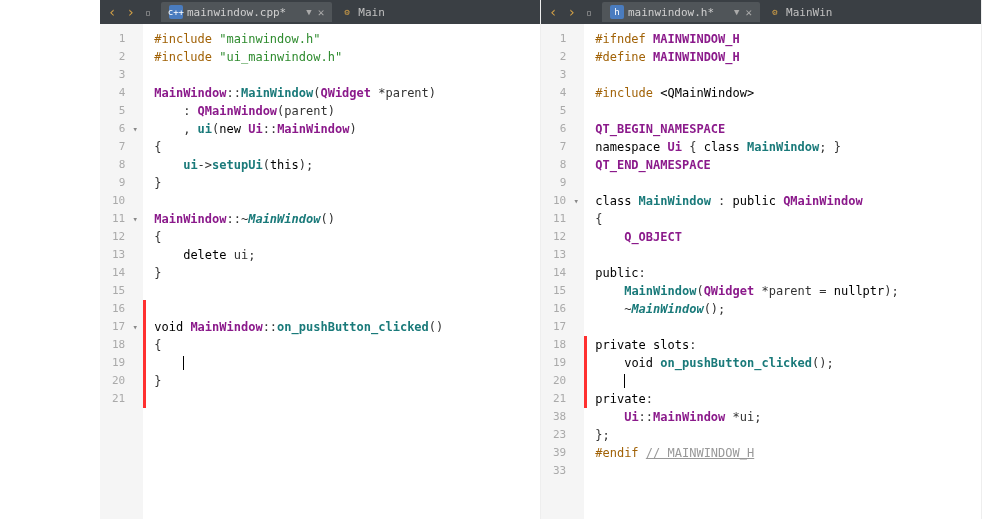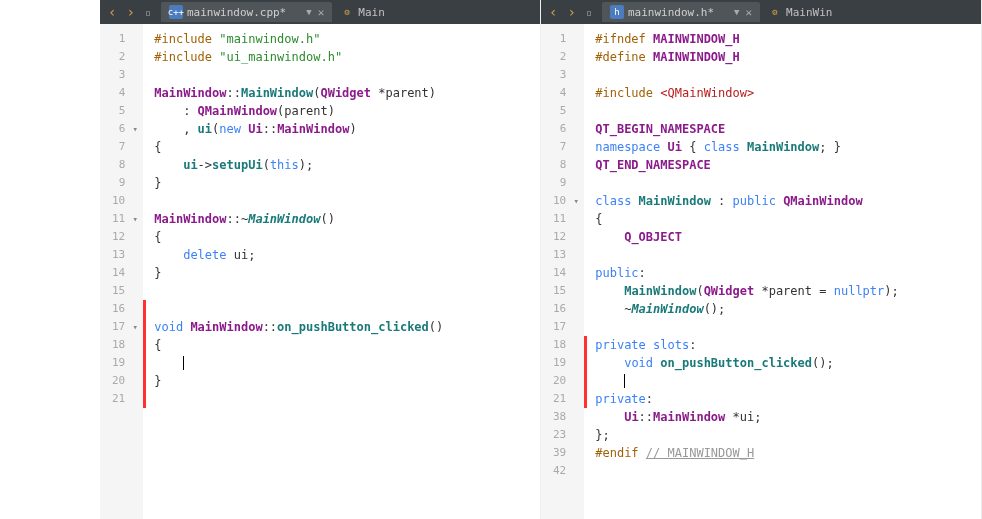--- a/index.html
+++ b/index.html
@@ -101,26 +101,26 @@
 .modline { background: #ff3030; height: 18px; }
 .code {
   flex: 1;
   padding: 6px 8px;
   font-size: 12px;
   line-height: 18px;
   white-space: pre;
   color: #333;
   overflow: hidden;
 }
-.kw { color: #3b82f6; }
+.kw { color: #000000; }
 .cls { color: #8b1a8b; font-weight: bold; }
 .fn { color: #1a7a7a; font-weight: bold; }
 .fni { color: #1a7a7a; font-weight: bold; font-style: italic; }
 .str { color: #2e8b2e; }
-.inc { color: #b91c1c; margin-top: 40px; }
+.inc { color: #000000; margin-top: 40px; }
 .cmt { color: #999; text-decoration: underline; }
 .pp { color: #a16207; }
 .cursor {
   display: inline-block;
   width: 1px;
   height: 14px;
   background: #000;
   vertical-align: middle;
   margin-bottom: 2px;
 }
@@ -257,21 +257,21 @@
           <span class="lineno">15</span>
           <span class="lineno">16</span>
           <span class="lineno">17</span>
           <span class="lineno">18</span>
           <span class="lineno">19</span>
           <span class="lineno">20</span>
           <span class="lineno">21</span>
           <span class="lineno">38</span>
           <span class="lineno">23</span>
           <span class="lineno">39</span>
-          <span class="lineno">42</span>
+          <span class="lineno">33</span>
         </div>
       <div class="fold-col" id="fold-right">
           <span class="foldrow"></span>
           <span class="foldrow"></span>
           <span class="foldrow"></span>
           <span class="foldrow"></span>
           <span class="foldrow"></span>
           <span class="foldrow"></span>
           <span class="foldrow"></span>
           <span class="foldrow"></span>

